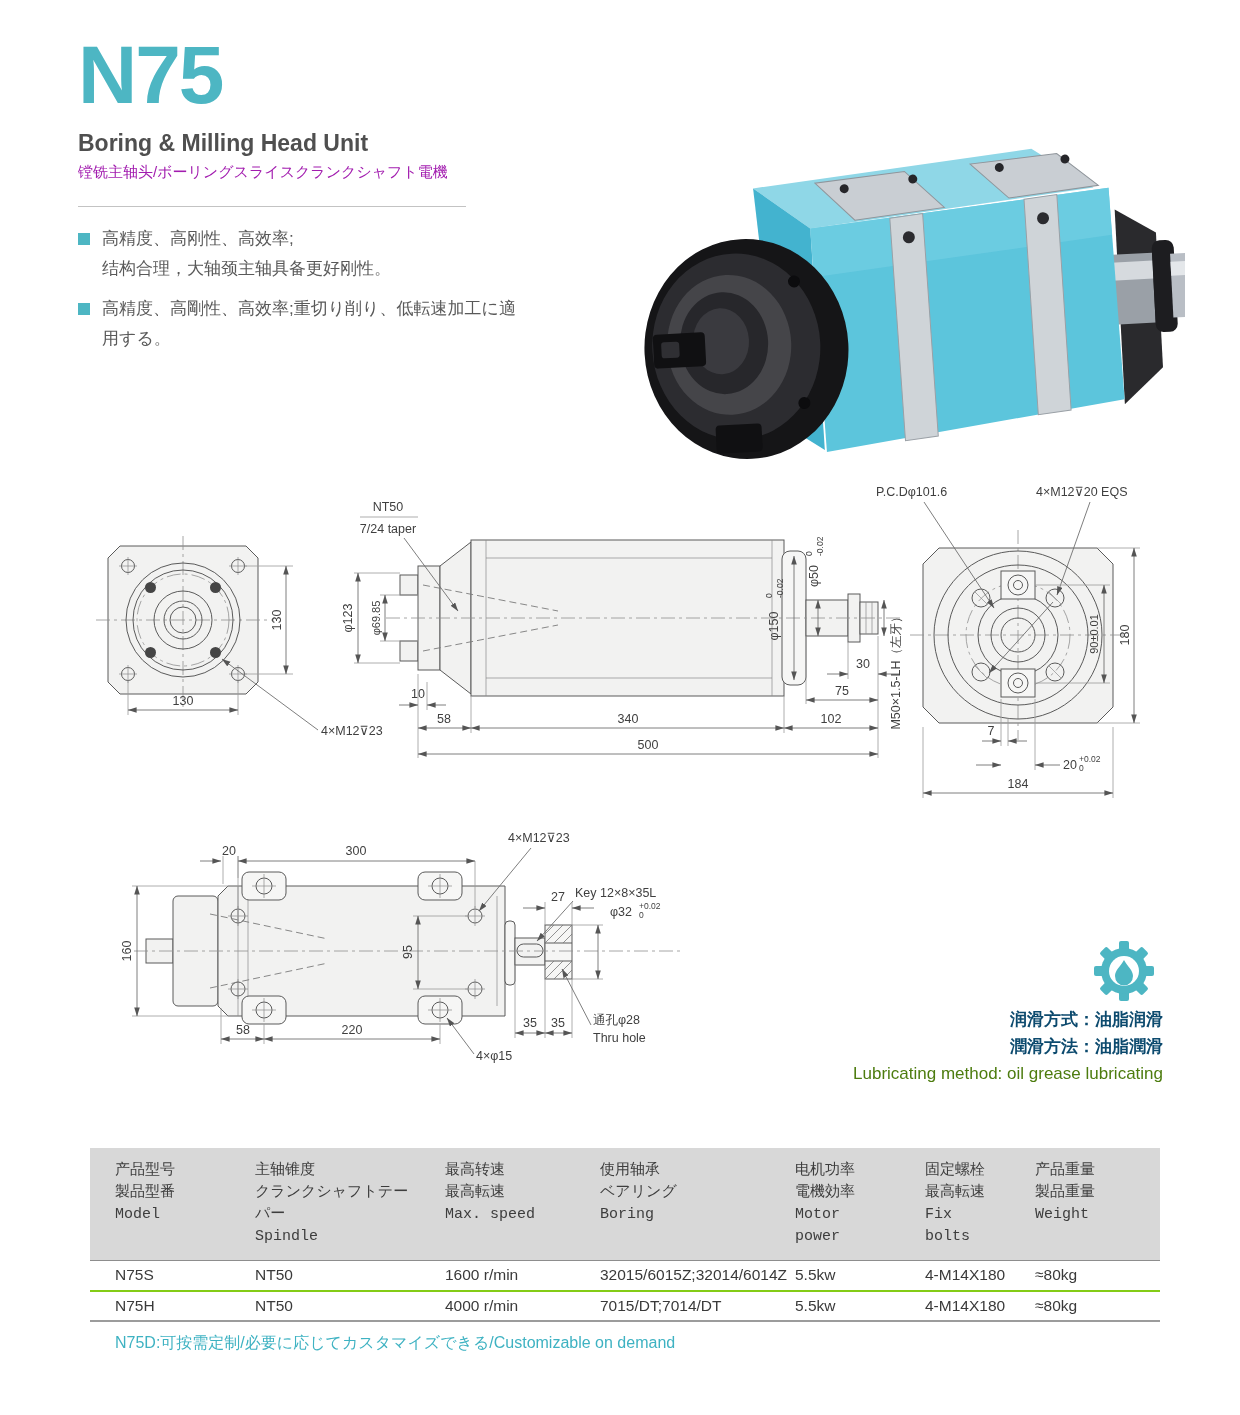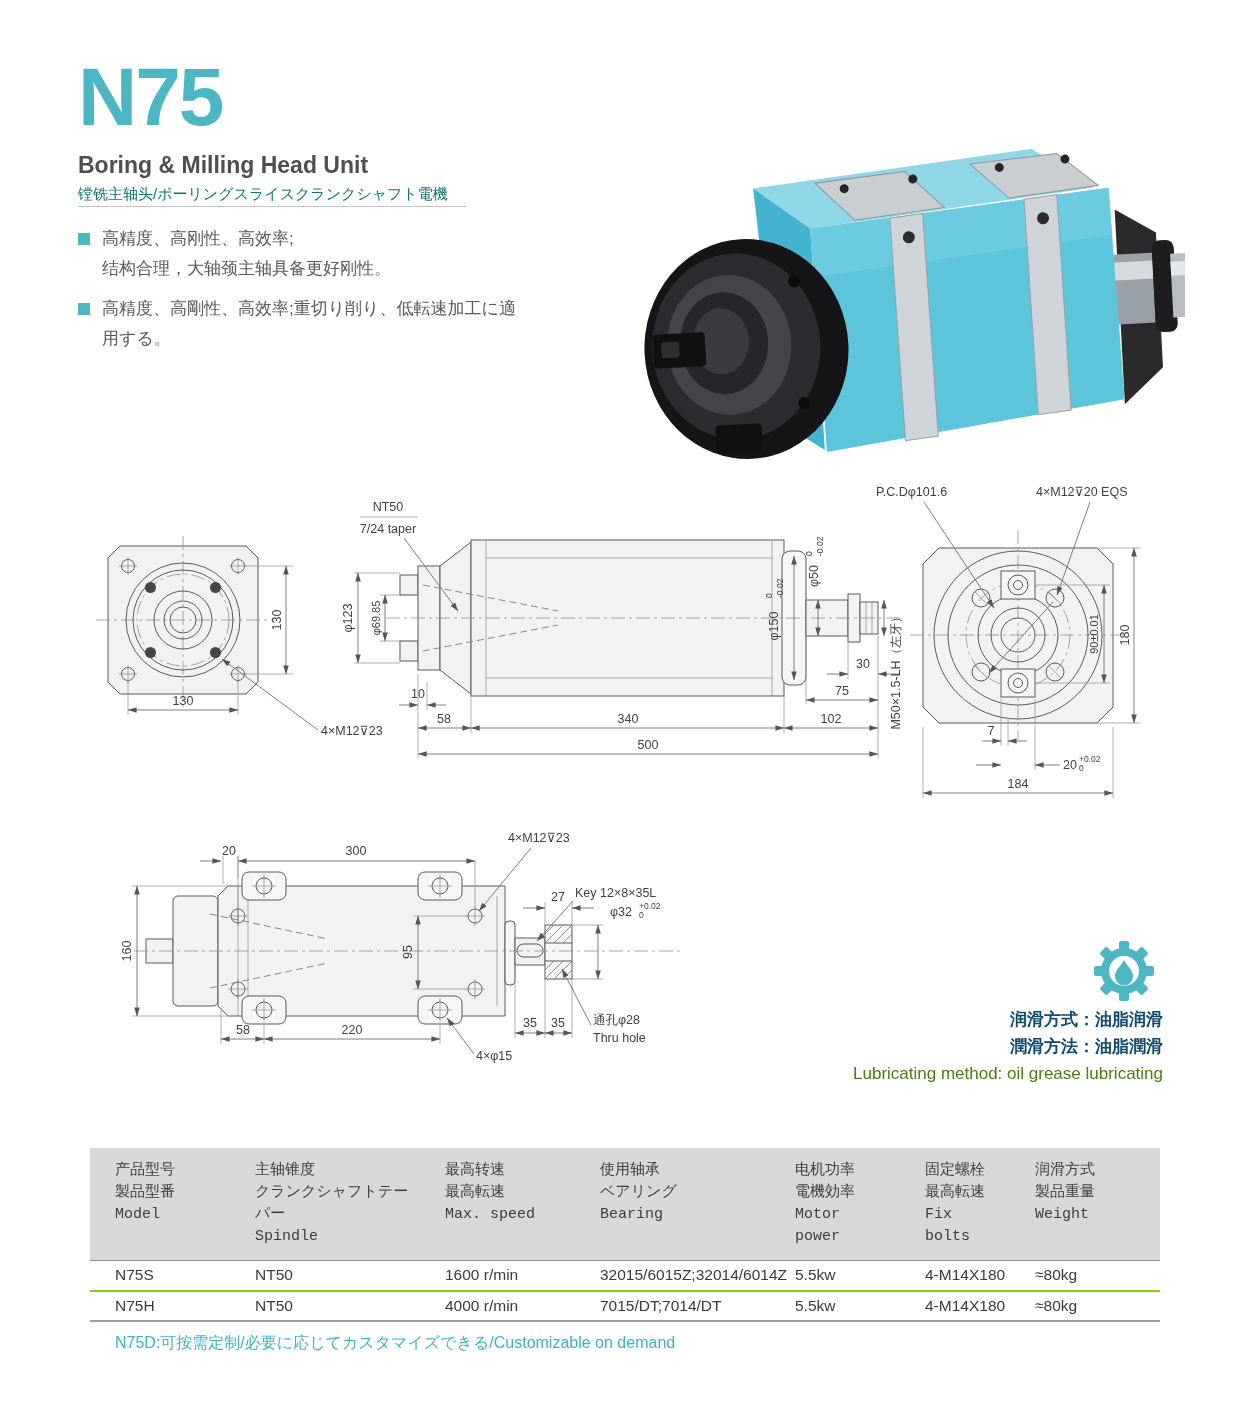--- a/index.html
+++ b/index.html
@@ -1,23 +1,23 @@
 <!DOCTYPE html>
 <html><head>
 <meta charset="utf-8">
 <style>
   * { margin:0; padding:0; box-sizing:border-box; }
   body { background:#ffffff; font-family:"Liberation Sans", sans-serif; }
   .page { position:relative; width:1240px; height:1415px; background:#fff; overflow:hidden; margin:0 auto; }
 
   
-  .hdr { position:absolute; left:78px; top:56px; width:400px; }
+  .hdr { position:absolute; left:78px; top:34px; width:400px; }
   .hdr h1 { font-size:82px; font-weight:bold; color:#4db6c3; letter-spacing:-2px; line-height:1.0; }
   .hdr .sub { margin-top:14px; font-size:23px; font-weight:bold; color:#4f4f4f; }
-  .hdr .subcjk { margin-top:6px; font-size:15px; color:#0f766e; }
+  .hdr .subcjk { margin-top:6px; font-size:15px; color:#a21caf; }
   .rule { position:absolute; left:78px; top:206px; width:388px; height:1px; background:#c3c3c3; }
 
   
   .features { position:absolute; left:78px; top:224px; width:440px; }
   .feat { display:flex; margin-bottom:10px; }
   .feat .sq { flex:0 0 12px; width:12px; height:12px; background:#4db6c3; margin:9px 12px 0 0; }
   .feat .txt { font-size:17px; color:#595959; line-height:30px; }
 
   
   .product { position:absolute; left:560px; top:128px; width:625px; height:350px; }
@@ -397,34 +397,34 @@
             <span>Spindle</span>
           </th>
           <th>
             <span>最高转速</span>
             <span>最高転速</span>
             <span>Max. speed</span>
           </th>
           <th>
             <span>使用轴承</span>
             <span>ベアリング</span>
-            <span>Bearing</span>
+            <span>Boring</span>
           </th>
           <th>
             <span>电机功率</span>
             <span>電機効率</span>
             <span>Motor power</span>
           </th>
           <th>
             <span>固定螺栓</span>
             <span>最高転速</span>
             <span>Fix bolts</span>
           </th>
           <th>
-            <span>润滑方式</span>
+            <span>产品重量</span>
             <span>製品重量</span>
             <span>Weight</span>
           </th>
         </tr>
       </thead>
       <tbody>
         <tr>
           <td>N75S</td>
           <td>NT50</td>
           <td>1600 r/min</td>

